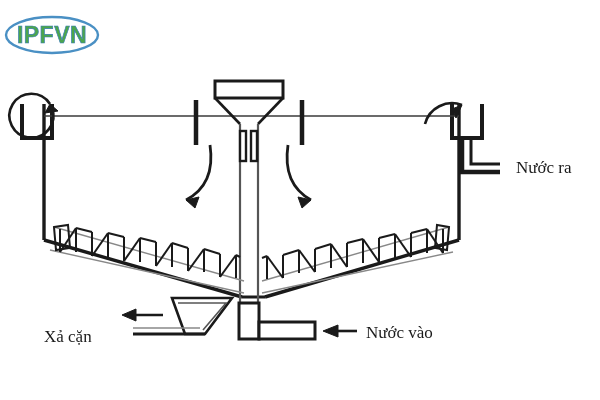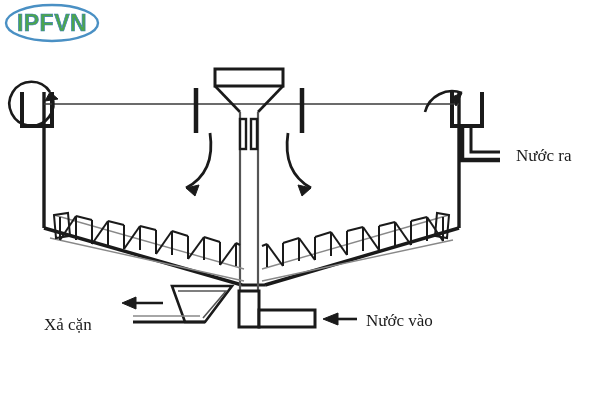--- a/index.html
+++ b/index.html
@@ -10,21 +10,21 @@
   body {
     width: 600px;
     height: 400px;
     position: relative;
     font-family: "Liberation Serif", serif;
     overflow: hidden;
   }
   #diagram-root {
     position: absolute;
     left: 0;
-    top: 0;
+    top: 12px;
     width: 600px;
     height: 324px;
   }
   svg#scene {
     display: block;
     width: 600px;
     height: 400px;
   }
   .lbl {
     font-family: "Liberation Serif", serif;

